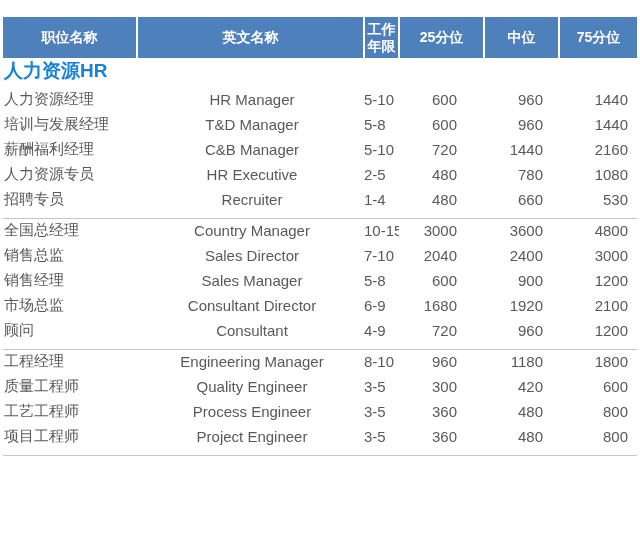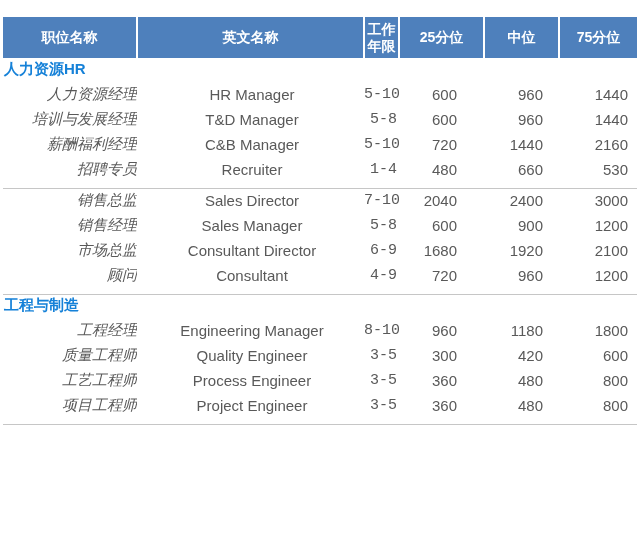--- a/index.html
+++ b/index.html
@@ -44,33 +44,33 @@
     color: var(--data-text);
     height: 25px;
     padding: 0;
     vertical-align: middle;
     white-space: nowrap;
     overflow: hidden;
   }
   tr.section-title-row td {
     color: var(--section-title);
     font-weight: bold;
-    font-size: 15px;
+    font-size: 19px;
     height: 24px;
     padding-left: 1px;
     vertical-align: bottom;
     padding-bottom: 3px;
   }
   tr.sep-row td {
     height: 6px;
     border-bottom: 1px solid var(--divider);
   }
-  td.c0 { text-align: right;  padding-left: 1px; font-style: italic; }
+  td.c0 { text-align: left;  padding-left: 1px; }
   td.c1 { text-align: center;  padding-left: 3px; }
-  td.c2 { text-align: right; padding-right: 2px; font-family: Liberation Mono, monospace; }
+  td.c2 { text-align: left; padding-right: 2px; }
   td.c3 { text-align: right; padding-right: 27px; }
   td.c4 { text-align: right; padding-right: 16px; }
   td.c5 { text-align: right; padding-right: 9px; }
 </style>
 </head>
 <body>
 
 <table class="salary-table">
   <colgroup>
     <col style="width:134px">
@@ -112,31 +112,47 @@
       </tr>
       <tr>
         <td class="c0">薪酬福利经理</td>
         <td class="c1">C&amp;B Manager</td>
         <td class="c2">5-10</td>
         <td class="c3">720</td>
         <td class="c4">1440</td>
         <td class="c5">2160</td>
       </tr>
       <tr>
+        <td class="c0">人力资源专员</td>
+        <td class="c1">HR Executive</td>
+        <td class="c2">2-5</td>
+        <td class="c3">480</td>
+        <td class="c4">780</td>
+        <td class="c5">1080</td>
+      </tr>
+      <tr>
         <td class="c0">招聘专员</td>
         <td class="c1">Recruiter</td>
         <td class="c2">1-4</td>
         <td class="c3">480</td>
         <td class="c4">660</td>
         <td class="c5">530</td>
       </tr>
       <tr class="sep-row">
         <td colspan="6"></td>
       </tr>
       <tr>
+        <td class="c0">全国总经理</td>
+        <td class="c1">Country Manager</td>
+        <td class="c2">10-15</td>
+        <td class="c3">3000</td>
+        <td class="c4">3600</td>
+        <td class="c5">4800</td>
+      </tr>
+      <tr>
         <td class="c0">销售总监</td>
         <td class="c1">Sales Director</td>
         <td class="c2">7-10</td>
         <td class="c3">2040</td>
         <td class="c4">2400</td>
         <td class="c5">3000</td>
       </tr>
       <tr>
         <td class="c0">销售经理</td>
         <td class="c1">Sales Manager</td>
@@ -157,23 +173,20 @@
         <td class="c0">顾问</td>
         <td class="c1">Consultant</td>
         <td class="c2">4-9</td>
         <td class="c3">720</td>
         <td class="c4">960</td>
         <td class="c5">1200</td>
       </tr>
       <tr class="sep-row">
         <td colspan="6"></td>
       </tr>
-      <tr class="section-title-row">
-        <td colspan="6">工程与制造</td>
-      </tr>
       <tr>
         <td class="c0">工程经理</td>
         <td class="c1">Engineering Manager</td>
         <td class="c2">8-10</td>
         <td class="c3">960</td>
         <td class="c4">1180</td>
         <td class="c5">1800</td>
       </tr>
       <tr>
         <td class="c0">质量工程师</td>

